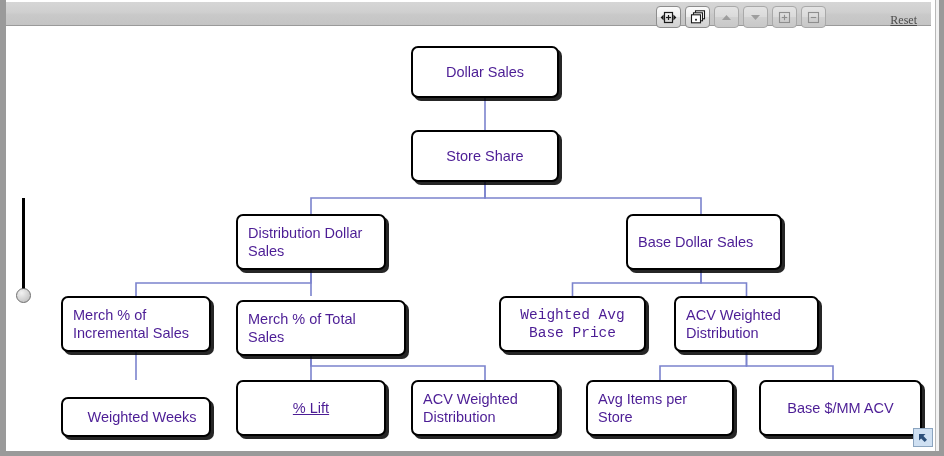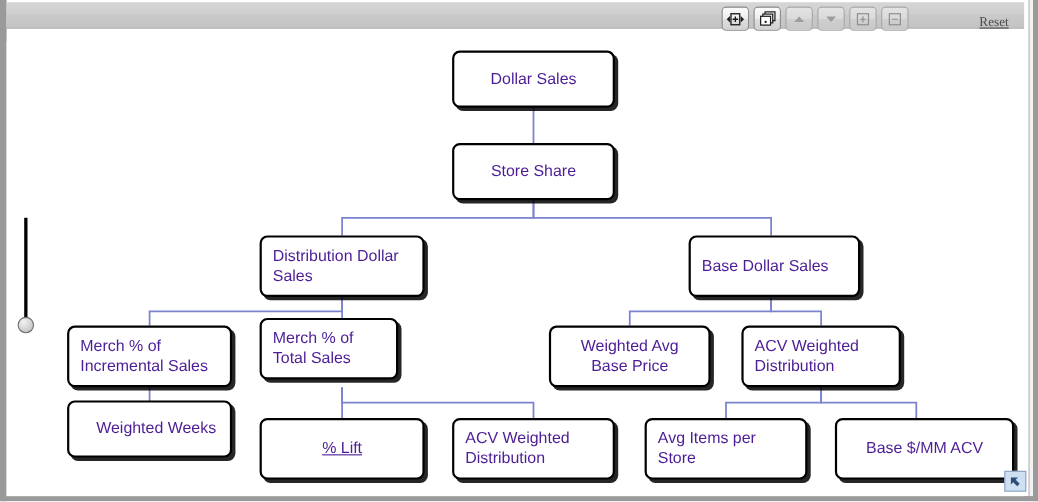--- a/index.html
+++ b/index.html
@@ -269,30 +269,30 @@
           </div>
           <div class="node left" style="left: 230px; top: 176px; width: 150px; height: 56px;">
             <span>Distribution Dollar Sales</span>
           </div>
           <div class="node left" style="left: 620px; top: 176px; width: 156px; height: 56px;">
             <span>Base Dollar Sales</span>
           </div>
           <div class="node left" style="left: 55px; top: 258px; width: 150px; height: 56px; justify-content: center;">
             <span>Merch % of Incremental Sales</span>
           </div>
-          <div class="node left" style="left: 230px; top: 251px; width: 126px; height: 56px;">
+          <div class="node left" style="left: 230px; top: 262px; width: 170px; height: 56px;">
             <span>Merch % of Total Sales</span>
           </div>
-          <div class="node center" style="left: 493px; top: 258px; width: 147px; height: 56px;">
+          <div class="node center" style="left: 493px; top: 258px; width: 147px; height: 56px; font-family: Liberation Mono, monospace;">
             <span>Weighted Avg Base Price</span>
           </div>
           <div class="node left" style="left: 668px; top: 258px; width: 145px; height: 56px;">
             <span>ACV Weighted Distribution</span>
           </div>
-          <div class="node center" style="left: 55px; top: 326px; width: 150px; height: 52px; padding-left: 22px;">
+          <div class="node center" style="left: 55px; top: 359px; width: 150px; height: 40px; padding-left: 22px;">
             <span>Weighted Weeks</span>
           </div>
           <div class="node center" style="left: 230px; top: 342px; width: 150px; height: 56px; text-decoration: underline;">
             <span>% Lift</span>
           </div>
           <div class="node left" style="left: 405px; top: 342px; width: 148px; height: 56px;">
             <span>ACV Weighted Distribution</span>
           </div>
           <div class="node left" style="left: 580px; top: 342px; width: 148px; height: 56px;">
             <span>Avg Items per Store</span>

